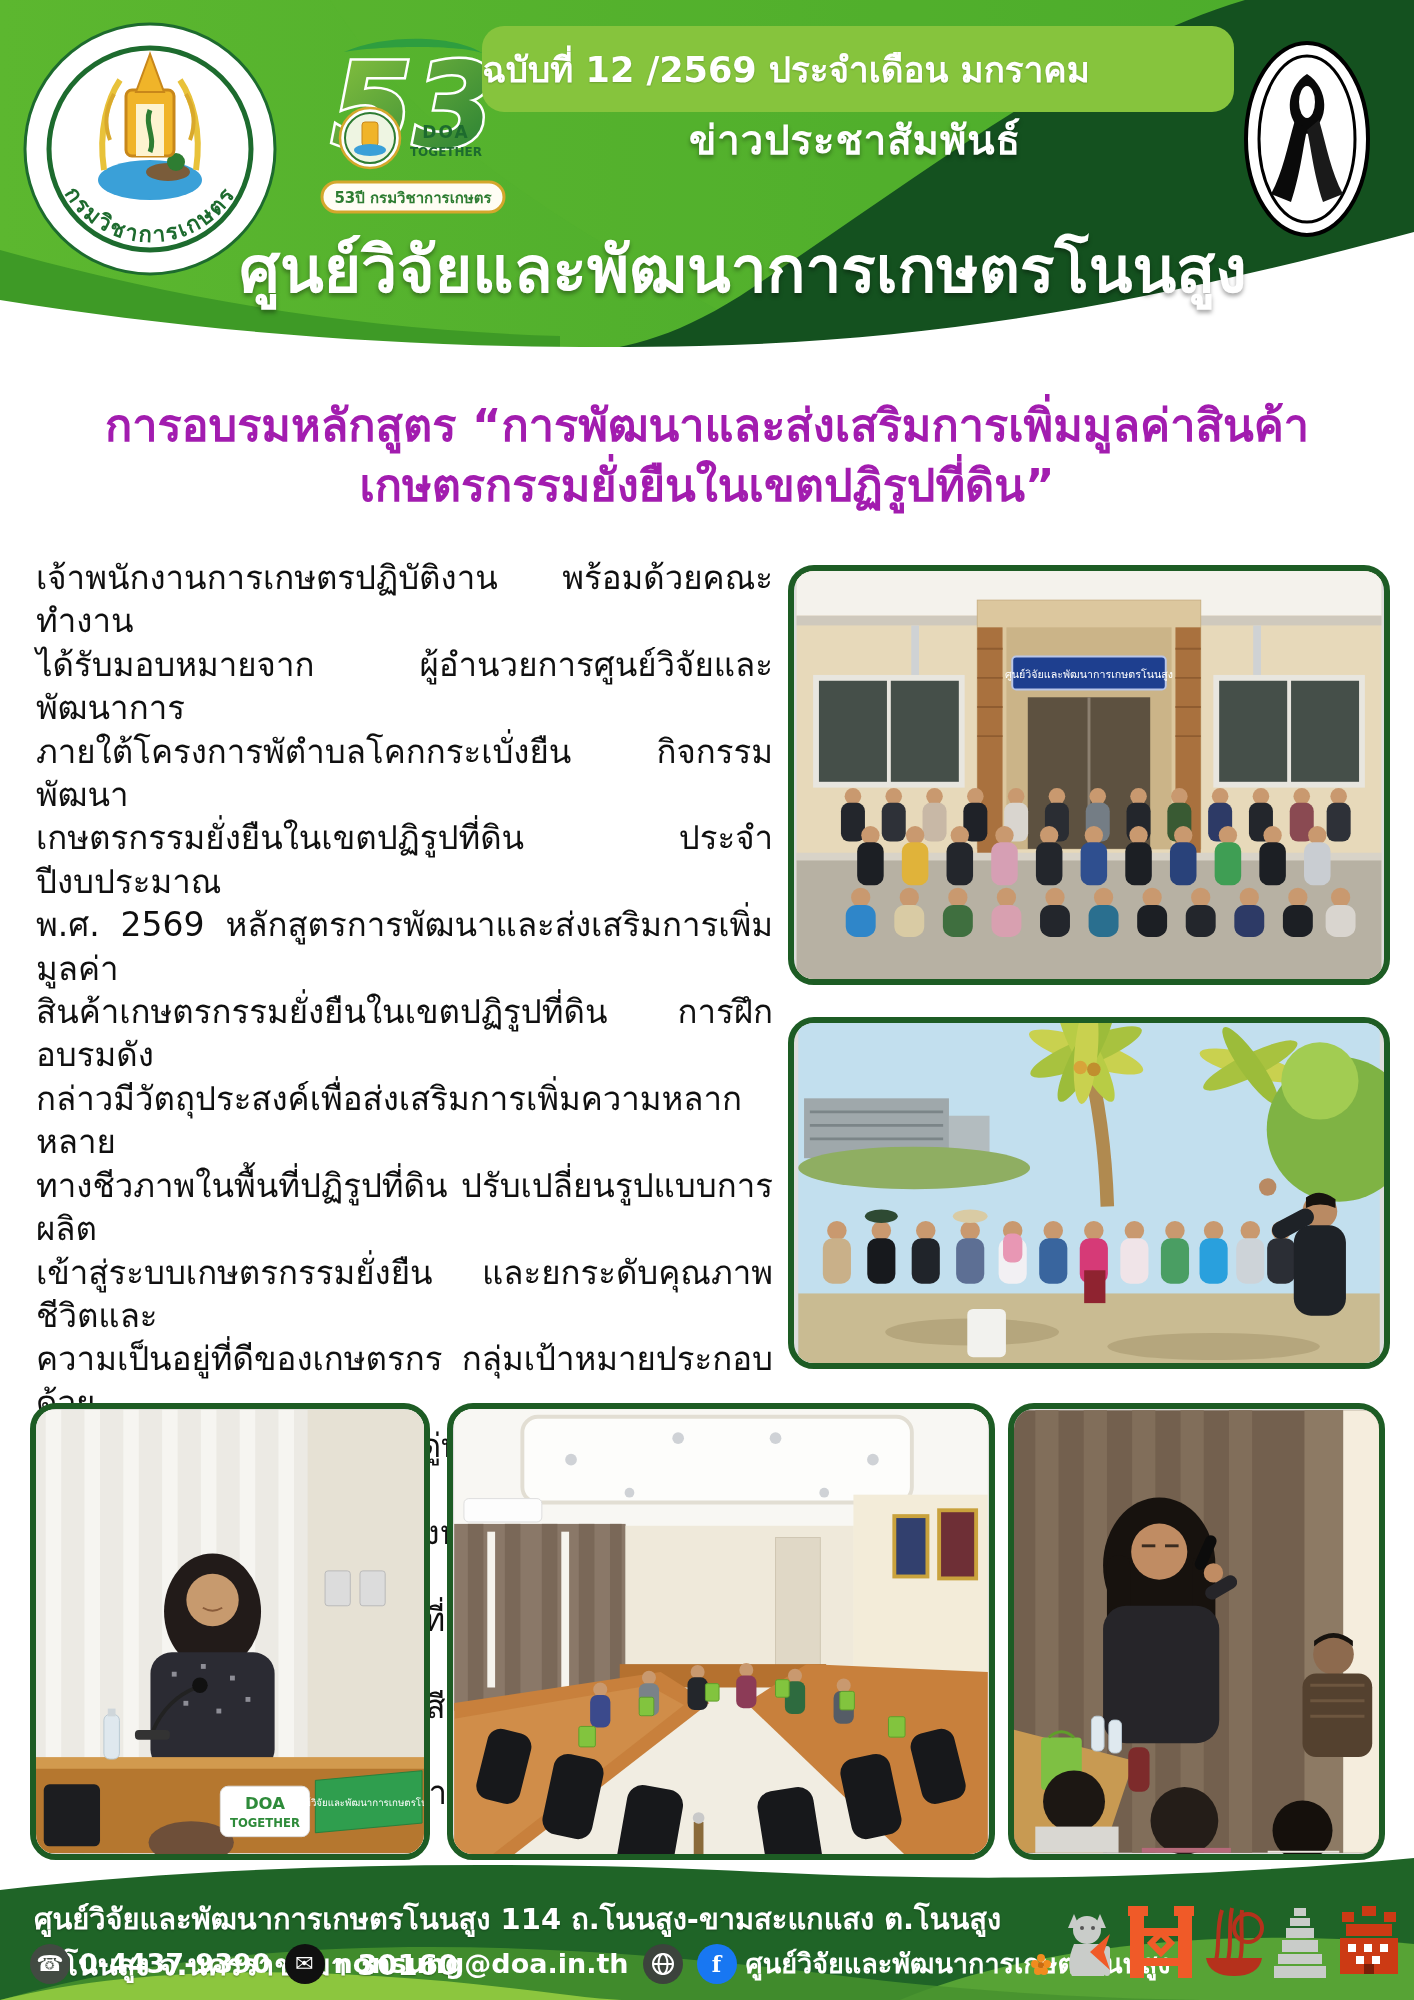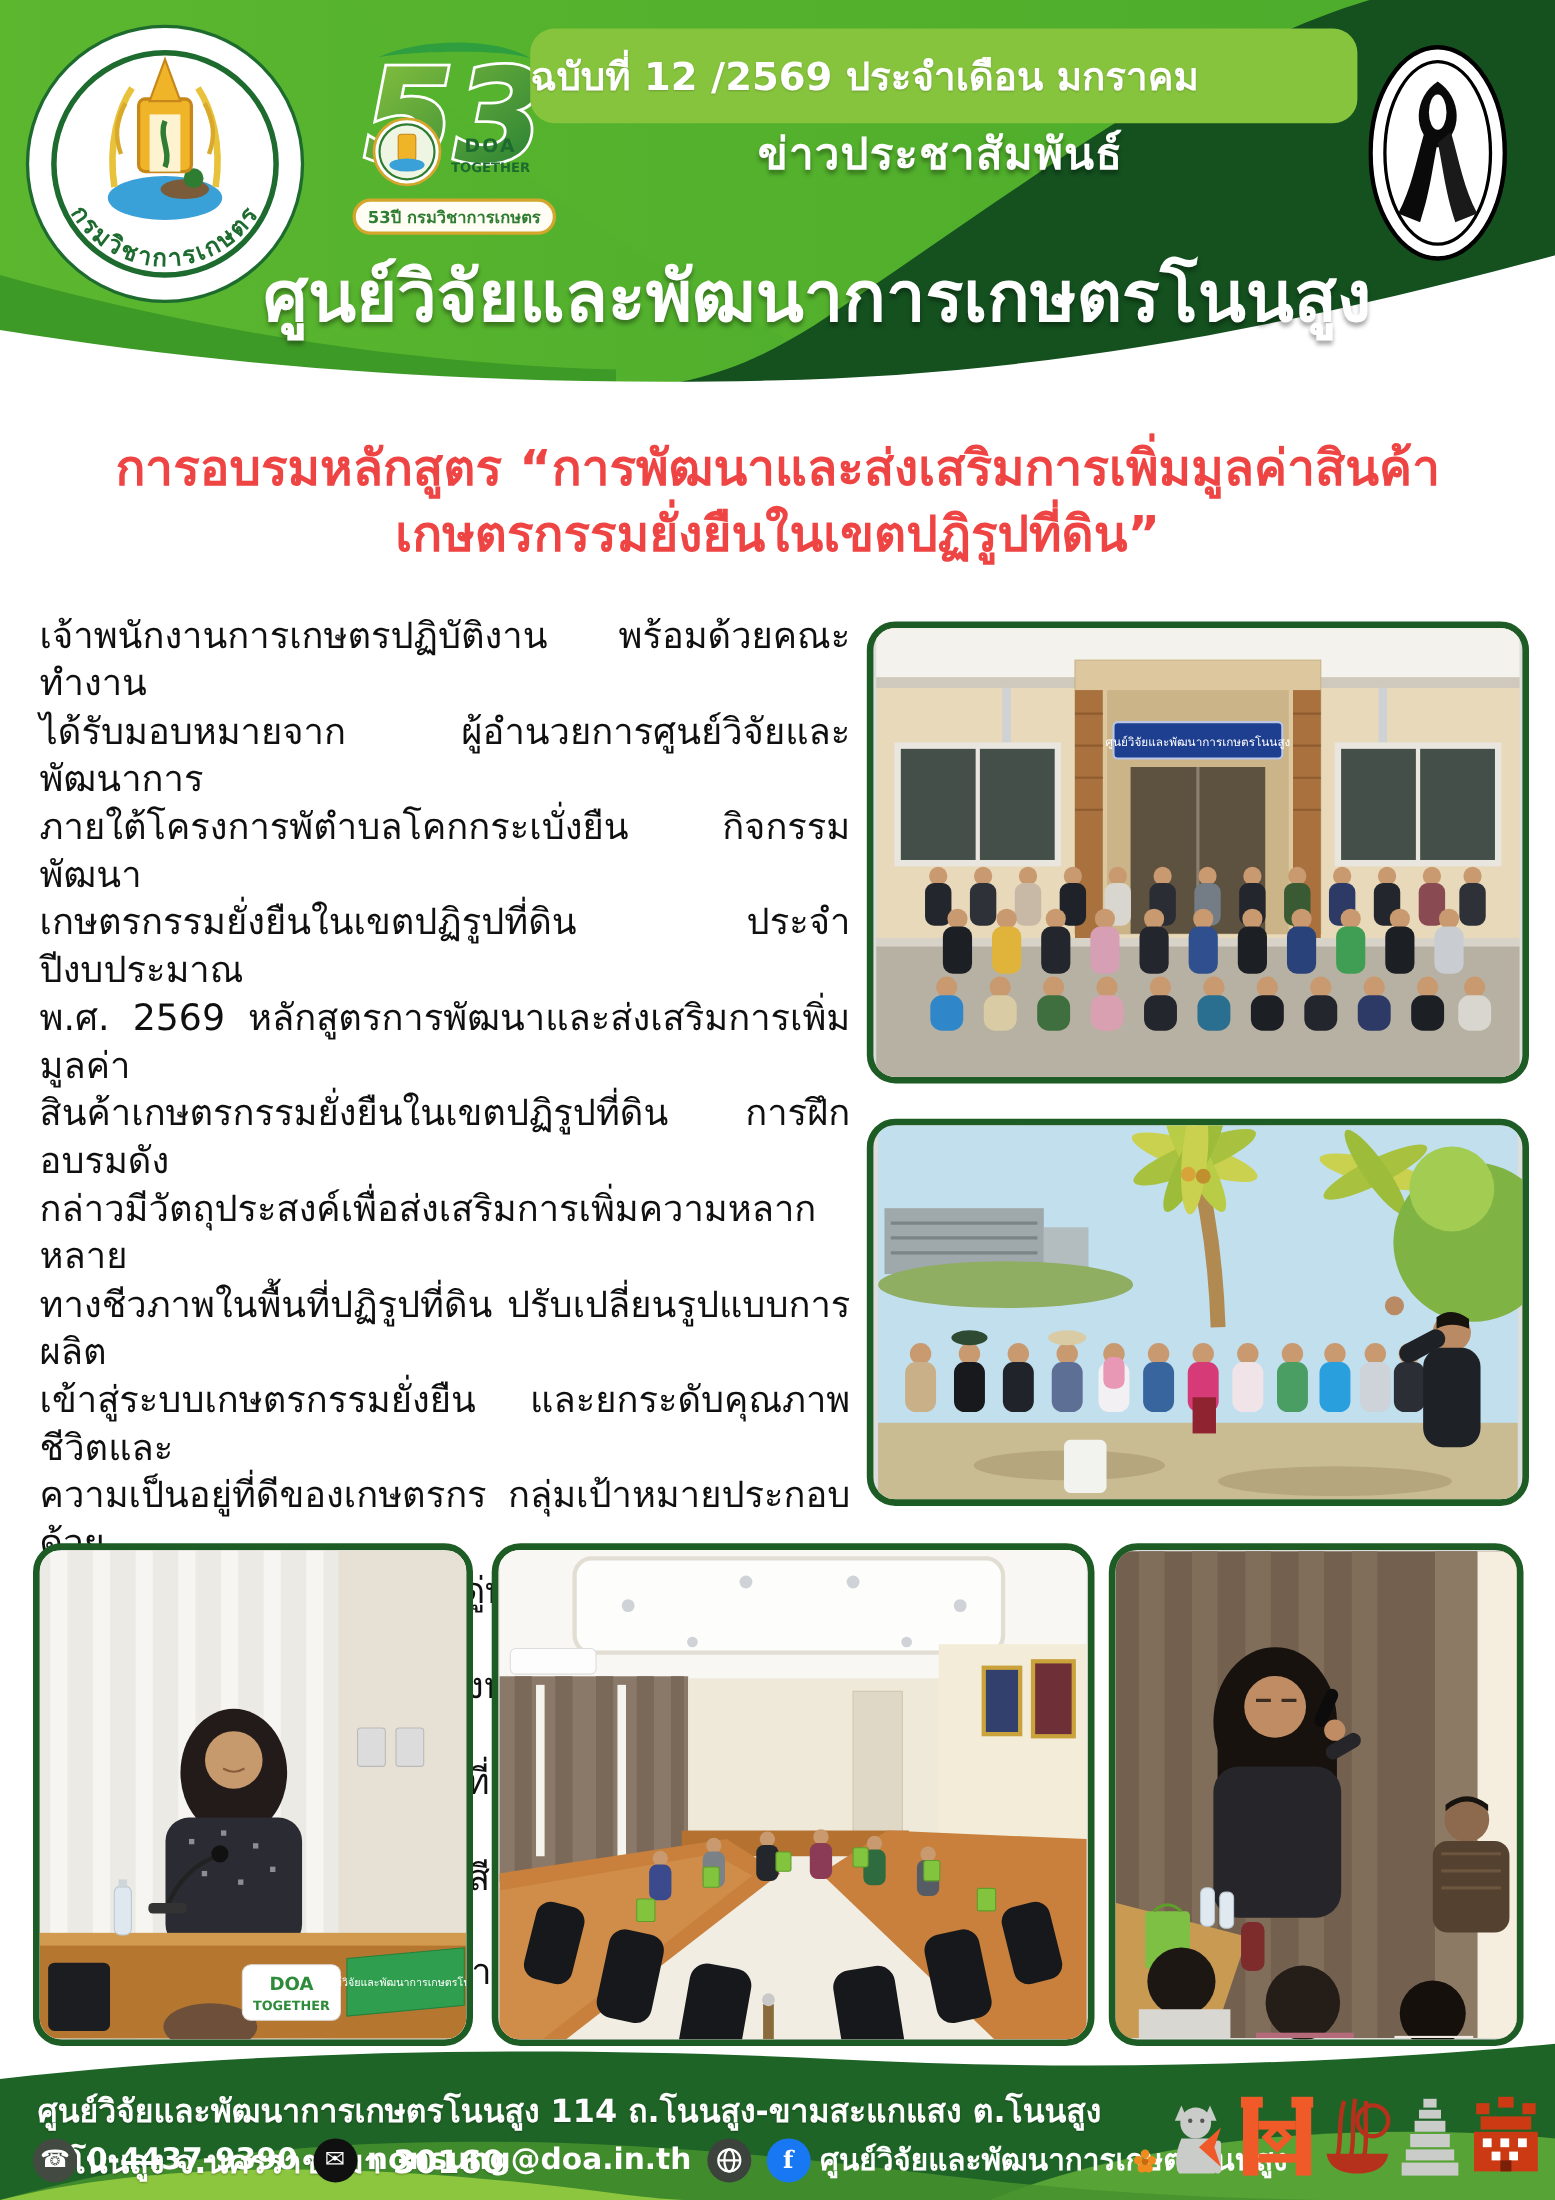--- a/index.html
+++ b/index.html
@@ -11,21 +11,21 @@
   .hdr svg.bg{position:absolute;left:0;top:0;}
   .issue-pill{position:absolute;left:482px;top:26px;width:752px;height:86px;border-radius:22px;
       background:#86c43d;display:flex;align-items:center;justify-content:flex-start;
       color:#ffffff;font-size:35px;font-weight:600;text-shadow:0 1px 2px rgba(0,0,0,.2);}
   .h-title1{position:absolute;left:455px;top:108px;width:800px;text-align:center;color:#fff;
       font-size:40px;font-weight:800;text-shadow:0 3px 4px rgba(0,0,0,.35);letter-spacing:1px;}
   .h-title2{position:absolute;left:238px;top:218px;width:1010px;text-align:center;color:#fff;
       font-size:64px;font-weight:800;text-shadow:0 3px 4px rgba(0,0,0,.35);}
   
   .art-title{position:absolute;left:40px;top:396px;width:1334px;text-align:center;
-      color:#ef4444;font-size:45px;font-weight:800;line-height:60px;margin:0;}
+      color:#a21caf;font-size:45px;font-weight:800;line-height:60px;margin:0;}
   .body-col{position:absolute;left:36px;top:556px;width:737px;color:#101010;
       font-size:33px;line-height:43.4px;}
   .tline{text-align:justify;text-align-last:justify;white-space:normal;}
   .tline:last-child{text-align-last:left;}
   
   .photo{position:absolute;border:6px solid #1d5c24;border-radius:26px;overflow:hidden;
       background:#ddd;box-sizing:border-box;margin:0;}
   .photo svg{display:block;width:100%;height:100%;}
   
   .footer{position:absolute;left:0;top:1856px;width:1414px;height:144px;}

